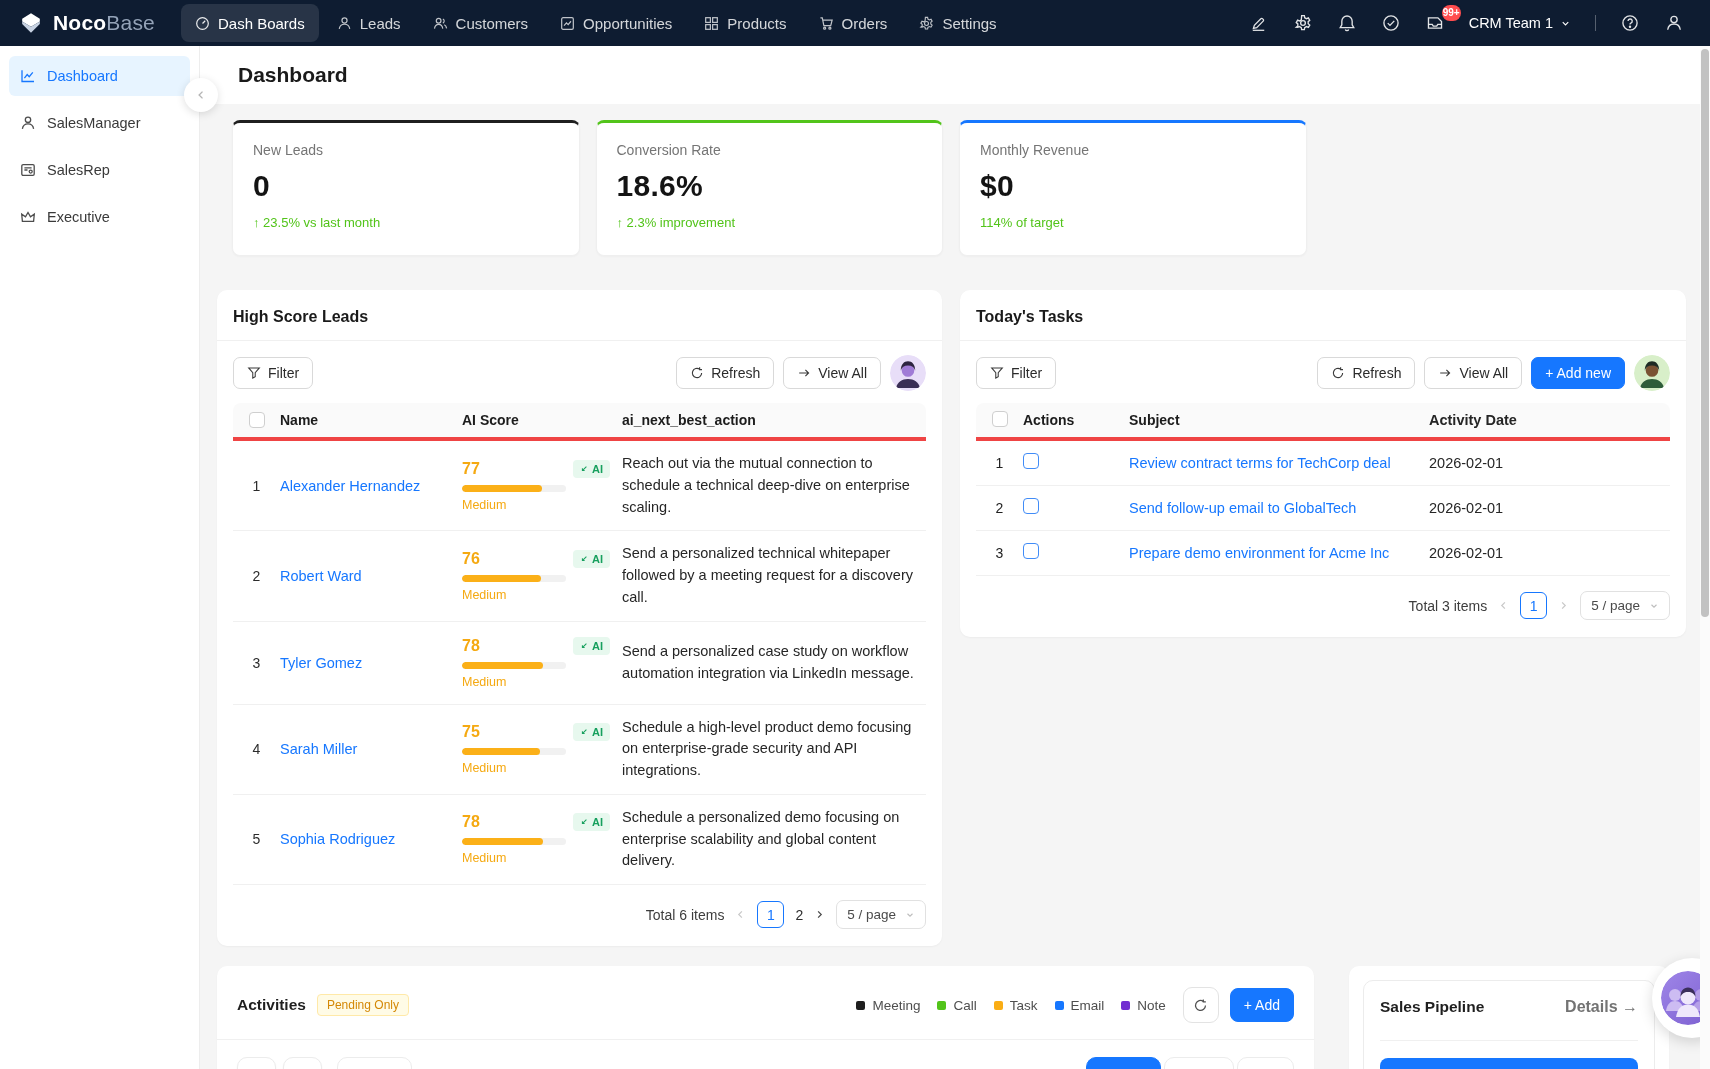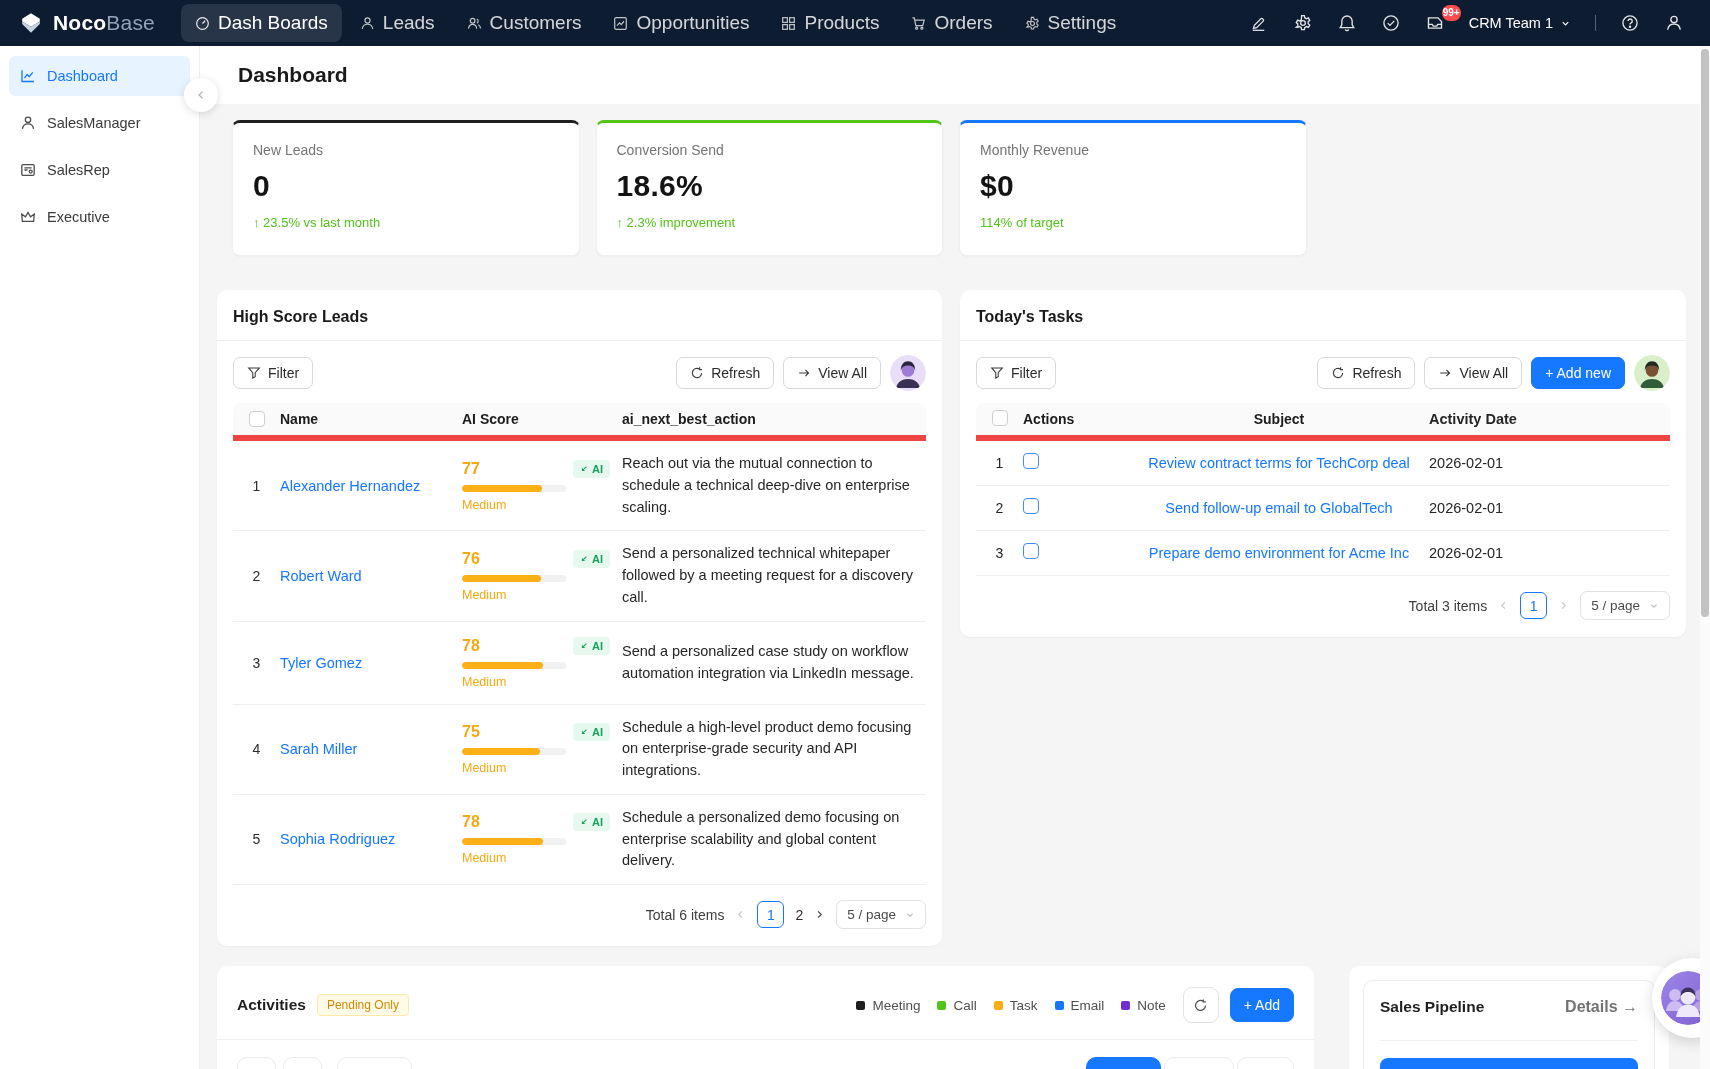--- a/index.html
+++ b/index.html
@@ -6,21 +6,21 @@
   html,body { width:1710px; height:1069px; overflow:hidden; }
   body { font-family:"Liberation Sans", sans-serif; background:#f5f5f5; position:relative; color:#1f1f1f; }
   svg { display:block; }
 
   
   .topnav { position:absolute; top:0; left:0; width:100%; height:46px; background:#0e1c31; display:flex; align-items:center; padding:0 18px; z-index:40; }
   .logo { display:flex; align-items:center; gap:9px; margin-right:26px; }
   .logo-text { font-size:21px; font-weight:700; color:#fff; letter-spacing:.2px; }
   .logo-text .lt { color:#94a3b8; font-weight:400; }
   .nav-items { display:flex; align-items:center; gap:4px; }
-  .nav-item { display:flex; align-items:center; gap:8px; padding:0 14px; height:38px; border-radius:8px; color:rgba(255,255,255,.82); font-size:19px; cursor:pointer; white-space:nowrap; }
+  .nav-item { display:flex; align-items:center; gap:8px; padding:0 14px; height:38px; border-radius:8px; color:rgba(255,255,255,.82); font-size:15px; cursor:pointer; white-space:nowrap; }
   .nav-item.active { background:rgba(255,255,255,.11); color:#fff; }
   .nav-item svg { opacity:.9; }
   .nav-right { margin-left:auto; display:flex; align-items:center; gap:8px; color:rgba(255,255,255,.88); }
   .nav-icon-btn { width:36px; height:36px; display:flex; align-items:center; justify-content:center; border-radius:6px; position:relative; cursor:pointer; }
   .badge { position:absolute; top:0px; right:-8px; background:#ff4d4f; color:#fff; font-size:10px; line-height:1; padding:3px 1px; border-radius:8px; font-weight:700; box-shadow:0 0 0 1.5px #0e1c31; }
   .team-select { display:flex; align-items:center; gap:7px; font-size:14.5px; color:#fff; padding:0 8px; cursor:pointer; white-space:nowrap; }
   .nav-divider { width:1px; height:16px; background:rgba(255,255,255,.3); margin:0 8px; }
 
   
   .sidebar { position:absolute; top:46px; left:0; width:200px; bottom:0; background:#fff; border-right:1px solid #ededed; padding:10px 9px; z-index:10; }
@@ -51,42 +51,42 @@
   .panel-title { font-size:16px; font-weight:700; color:#1a1a1a; padding:18px 16px 14px; border-bottom:1px solid #f0f0f0; }
   .panel-toolbar { display:flex; align-items:center; padding:14px 16px 12px; }
   .toolbar-right { margin-left:auto; display:flex; align-items:center; gap:9px; }
   .btn { display:inline-flex; align-items:center; gap:7px; height:32px; padding:0 13px; border:1px solid #d9d9d9; border-radius:7px; background:#fff; font-size:14px; color:#2b2b2b; cursor:pointer; white-space:nowrap; }
   .btn svg { color:#3a3a3a; }
   .btn-primary { background:#1677ff; border-color:#1677ff; color:#fff; }
   .avatar { width:36px; height:36px; border-radius:50%; overflow:hidden; flex:none; cursor:pointer; }
 
   
   .table { margin:0 16px; }
-  .t-head { display:flex; background:#fafafa; border-radius:8px 8px 0 0; font-weight:600; font-size:14px; color:#1c1c1c; align-items:center; height:38px; border-bottom:6px solid #ef4444; }
+  .t-head { display:flex; background:#fafafa; border-radius:8px 8px 0 0; font-weight:600; font-size:14px; color:#1c1c1c; align-items:center; height:38px; border-bottom:4px solid #ef4444; }
   .c-check { width:47px; display:flex; justify-content:center; flex:none; }
   .c-name  { width:182px; flex:none; }
   .c-score { width:160px; flex:none; }
   .c-action{ flex:1; padding-right:4px; }
   .cbx { width:16px; height:16px; border:1.5px solid #cfcfcf; border-radius:4px; background:#fff; display:inline-block; cursor:pointer; }
   .cbx-blue { border-color:#418cf7; }
   .l-row { display:flex; align-items:center; border-bottom:1px solid #f0f0f0; padding:12px 0; min-height:83px; }
   .idx { font-size:14px; color:#2b2b2b; }
   .link { color:#1677ff; font-size:14.5px; text-decoration:none; cursor:pointer; }
   .score-top { display:flex; align-items:center; justify-content:space-between; padding-right:12px; }
   .score-num { font-size:16px; font-weight:700; color:#f5a911; }
   .ai-badge { display:inline-flex; align-items:center; gap:4px; background:#e7f8ee; color:#17a05e; font-size:11px; font-weight:600; padding:3px 7px; border-radius:4px; }
   .score-bar { width:104px; height:7px; background:#f1f1f1; border-radius:4px; margin:7px 0 6px; overflow:hidden; }
   .score-fill { height:100%; background:#fbb018; border-radius:4px; }
   .score-level { font-size:12.5px; color:#f5a911; }
   .action-text { font-size:14.5px; color:#262626; line-height:1.5; }
 
   
   .tc-idx { width:47px; text-align:center; flex:none; font-size:14px; }
   .tc-actions { width:106px; flex:none; }
-  .tc-subject { width:300px; flex:none;text-align:center; }
+  .tc-subject { width:300px; flex:none; }
   .tc-date { width:152px; flex:none; font-size:14.5px; color:#262626; }
   .tc-extra { flex:1; }
   .t-row { display:flex; align-items:center; border-bottom:1px solid #f0f0f0; height:45px; }
 
   
   .pager { display:flex; justify-content:flex-end; align-items:center; gap:11px; padding:15px 16px 17px; font-size:14px; color:#3d3d3d; }
   .pg-arrow { color:#c9c9c9; display:flex; cursor:pointer; }
   .pg-arrow.on { color:#4a4a4a; }
   .pg-num { color:#2e2e2e; cursor:pointer; }
   .pg-num.active { width:27px; height:27px; border:1px solid #1677ff; color:#1677ff; border-radius:6px; display:flex; align-items:center; justify-content:center; background:#fff; }
@@ -319,21 +319,21 @@
 
   <div class="content">
 
     <div class="kpi-row">
       <div class="kpi-card" style="border-top-color: rgb(31, 31, 31);">
         <div class="kpi-label">New Leads</div>
         <div class="kpi-value">0</div>
         <div class="kpi-delta" style="color: rgb(82, 196, 26);">↑ 23.5% vs last month</div>
       </div>
       <div class="kpi-card" style="border-top-color: rgb(82, 196, 26);">
-        <div class="kpi-label">Conversion Send</div>
+        <div class="kpi-label">Conversion Rate</div>
         <div class="kpi-value">18.6%</div>
         <div class="kpi-delta" style="color: rgb(82, 196, 26);">↑ 2.3% improvement</div>
       </div>
       <div class="kpi-card" style="border-top-color: rgb(22, 119, 255);">
         <div class="kpi-label">Monthly Revenue</div>
         <div class="kpi-value">$0</div>
         <div class="kpi-delta" style="color: rgb(82, 196, 26);">114% of target</div>
       </div>
     </div>
 

